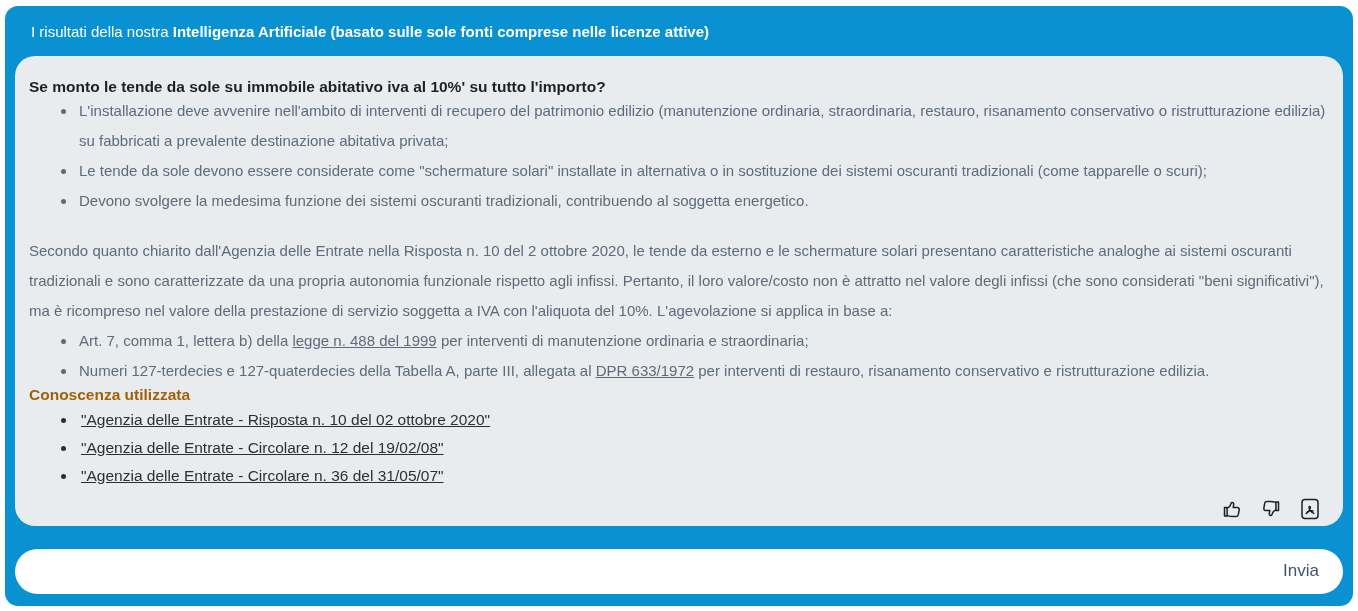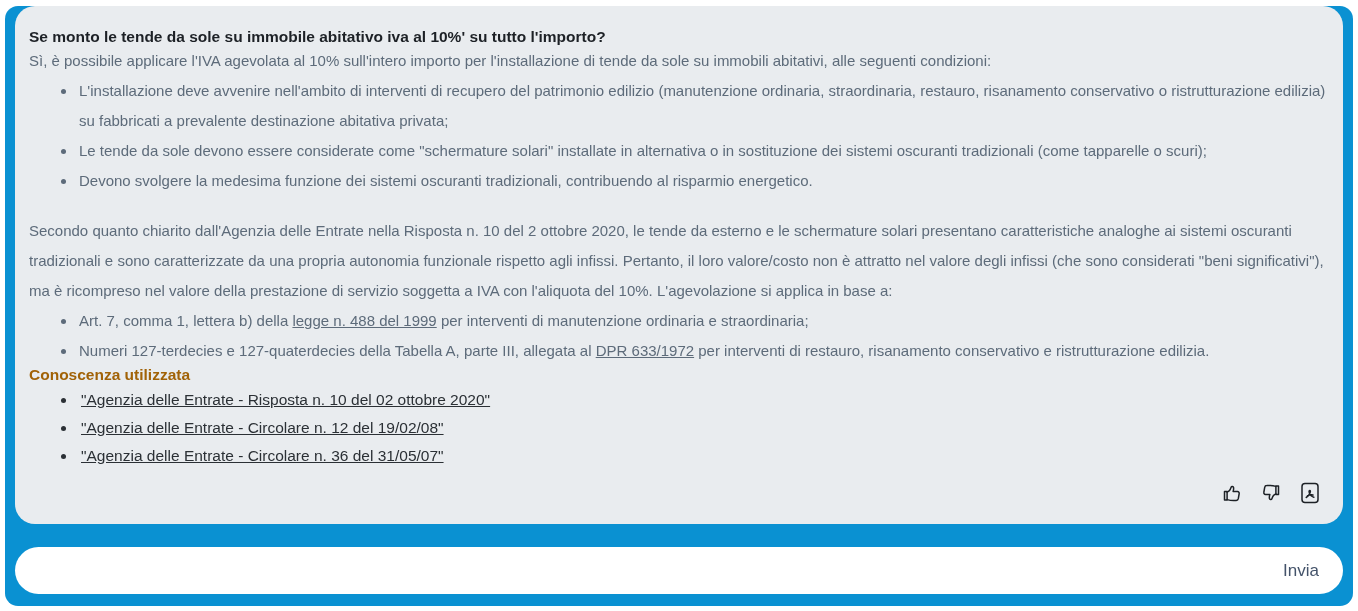--- a/index.html
+++ b/index.html
@@ -99,31 +99,33 @@
     font-family: "Liberation Sans", sans-serif;
     font-size: 17px; color: #44536a;
     cursor: pointer;
   }
 </style>
 </head>
 <body>
 
 <div class="frame">
 
+  <div class="frame-header">
+    <span>I risultati della nostra </span><b>Intelligenza Artificiale (basato sulle sole fonti comprese nelle licenze attive)</b>
+  </div>
 
   <div class="card">
 
     <p class="question">Se monto le tende da sole su immobile abitativo iva al 10%' su tutto l'importo?</p>
 
-    <p class="body-text">Sì, è possibile applicare l'IVA agevolata al 10% sull'intero importo per l'installazione di tende da sole su immobili abitativi, alle seguenti condizioni:</p>
 
     <ul class="answer-list">
       <li>L'installazione deve avvenire nell'ambito di interventi di recupero del patrimonio edilizio (manutenzione ordinaria, straordinaria, restauro, risanamento conservativo o ristrutturazione edilizia) su fabbricati a prevalente destinazione abitativa privata;</li>
       <li>Le tende da sole devono essere considerate come "schermature solari" installate in alternativa o in sostituzione dei sistemi oscuranti tradizionali (come tapparelle o scuri);</li>
-      <li>Devono svolgere la medesima funzione dei sistemi oscuranti tradizionali, contribuendo al risparmio energetico.</li>
+      <li>Devono svolgere la medesima funzione dei sistemi oscuranti tradizionali, contribuendo al soggetta energetico.</li>
     </ul>
 
     <p class="body-text spaced">Secondo quanto chiarito dall'Agenzia delle Entrate nella Risposta n. 10 del 2 ottobre 2020, le tende da esterno e le schermature solari presentano caratteristiche analoghe ai sistemi oscuranti tradizionali e sono caratterizzate da una propria autonomia funzionale rispetto agli infissi. Pertanto, il loro valore/costo non è attratto nel valore degli infissi (che sono considerati "beni significativi"), ma è ricompreso nel valore della prestazione di servizio soggetta a IVA con l'aliquota del 10%. L'agevolazione si applica in base a:</p>
 
     <ul class="answer-list">
       <li>
         <span>Art. 7, comma 1, lettera b) della </span><a class="inline-link">legge n. 488 del 1999</a><span> per interventi di manutenzione ordinaria e straordinaria;</span>
       </li>
       <li>
         <span>Numeri 127-terdecies e 127-quaterdecies della Tabella A, parte III, allegata al </span><a class="inline-link">DPR 633/1972</a><span> per interventi di restauro, risanamento conservativo e ristrutturazione edilizia.</span>

